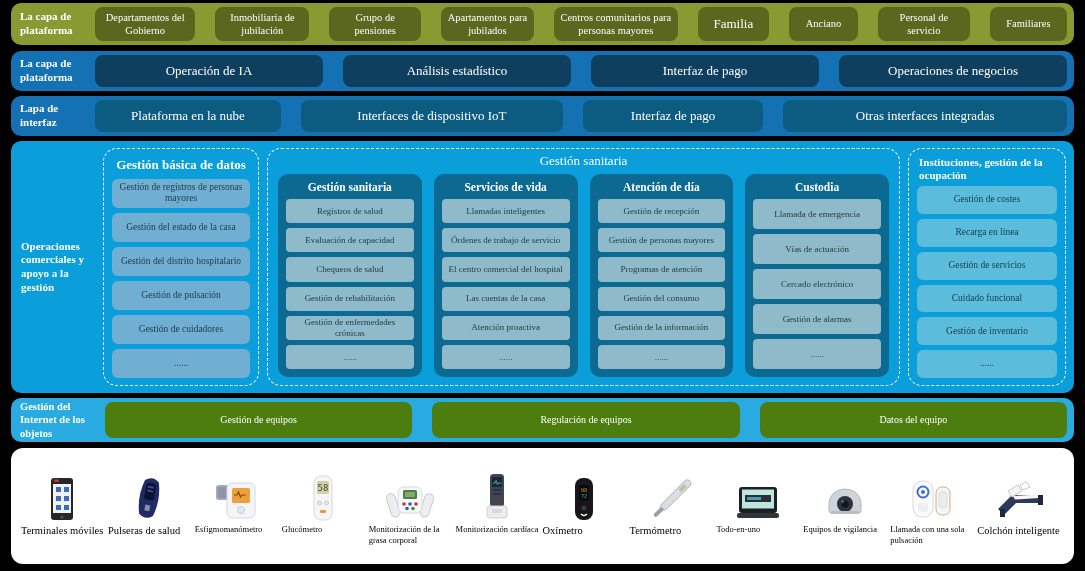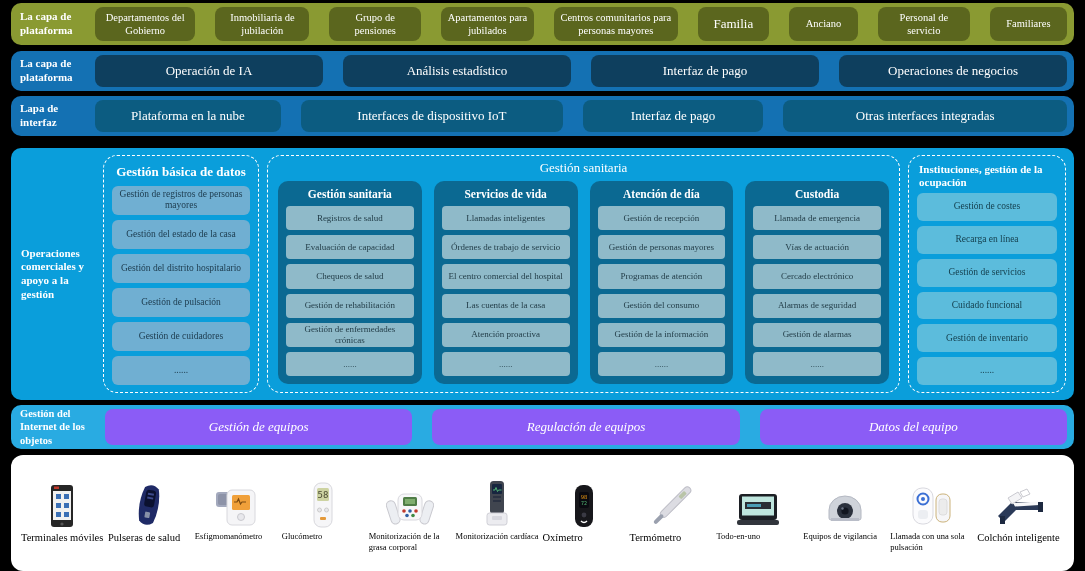--- a/index.html
+++ b/index.html
@@ -21,21 +21,21 @@
   .r1 .bx.big { font-size:13px; }
   
   .r2 { background:#1471b3; height:40px; }
   .r2 .bx { background:#0e3f5e; font-size:13px; flex:1; }
   
   .r3 { background:#1471b3; height:40px; }
   .r3 .bx { background:#0c5c81; font-size:13px; }
   
   .r5 { background:#29abe2; height:44px; }
   .r5 .bar-label { flex:0 0 92px; font-size:10.5px; }
-  .r5 .bx { background:#8b5cf6; font-size:13px; flex:1;font-style:italic; }
+  .r5 .bx { background:#4d7c0f; font-size:10px; flex:1; }
 
   
   .r4 { background:#0a9edb; height:252px; padding:7px 8px; gap:8px; }
   .r4 .bar-label { padding-left:2px; flex:0 0 76px; align-items:center; }
   .grp { border:1.5px dashed #fff; border-radius:14px; padding:7px 8px;
     display:flex; flex-direction:column; }
   .grp-title { color:#fff; font-weight:600; text-align:center; font-size:13px;
     padding:2px 0 6px; line-height:1.15; }
   .grp-items { flex:1; display:flex; flex-direction:column; gap:5px; }
   .gitem { border-radius:6px; flex:1; display:flex; align-items:center;
@@ -95,21 +95,21 @@
   <div class="bar r2" style="margin-bottom:5px">
     <div class="bar-label">La capa de plataforma</div>
     <div class="bar-boxes">
       <div class="bx">Operación de IA</div>
       <div class="bx">Análisis estadístico</div>
       <div class="bx">Interfaz de pago</div>
       <div class="bx">Operaciones de negocios</div>
     </div>
   </div>
 
-  <div class="bar r3" style="margin-bottom:12px">
+  <div class="bar r3" style="margin-bottom:5px">
     <div class="bar-label">Lapa de interfaz</div>
     <div class="bar-boxes">
       <div class="bx" style="flex:1.6">Plataforma en la nube</div>
       <div class="bx" style="flex:2.3">Interfaces de dispositivo IoT</div>
       <div class="bx" style="flex:1.55">Interfaz de pago</div>
       <div class="bx" style="flex:2.5">Otras interfaces integradas</div>
     </div>
   </div>
 
   <div class="bar r4" style="margin-bottom:5px">
@@ -166,21 +166,20 @@
             <div class="hitem">......</div>
           </div>
         </div>
 
         <div class="hcol">
           <div class="hcol-title">Custodia</div>
           <div class="hcol-items">
             <div class="hitem">Llamada de emergencia</div>
             <div class="hitem">Vías de actuación</div>
             <div class="hitem">Cercado electrónico</div>
-            <div class="hitem">Alarmas de seguridad</div>
             <div class="hitem">Gestión de alarmas</div>
             <div class="hitem">......</div>
           </div>
         </div>
 
       </div>
     </div>
 
     <div class="grp inst">
       <div class="grp-title">Instituciones, gestión de la ocupación</div>

